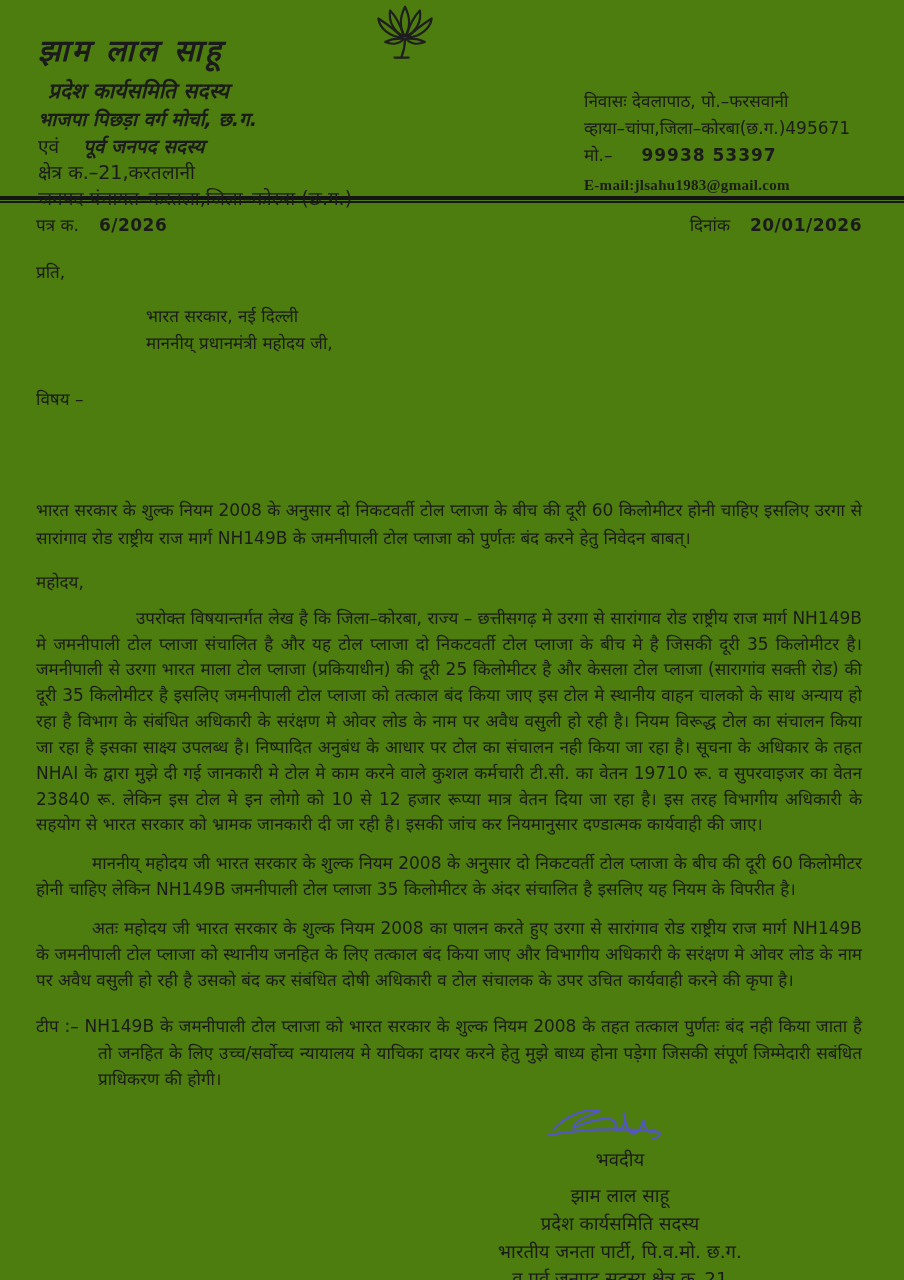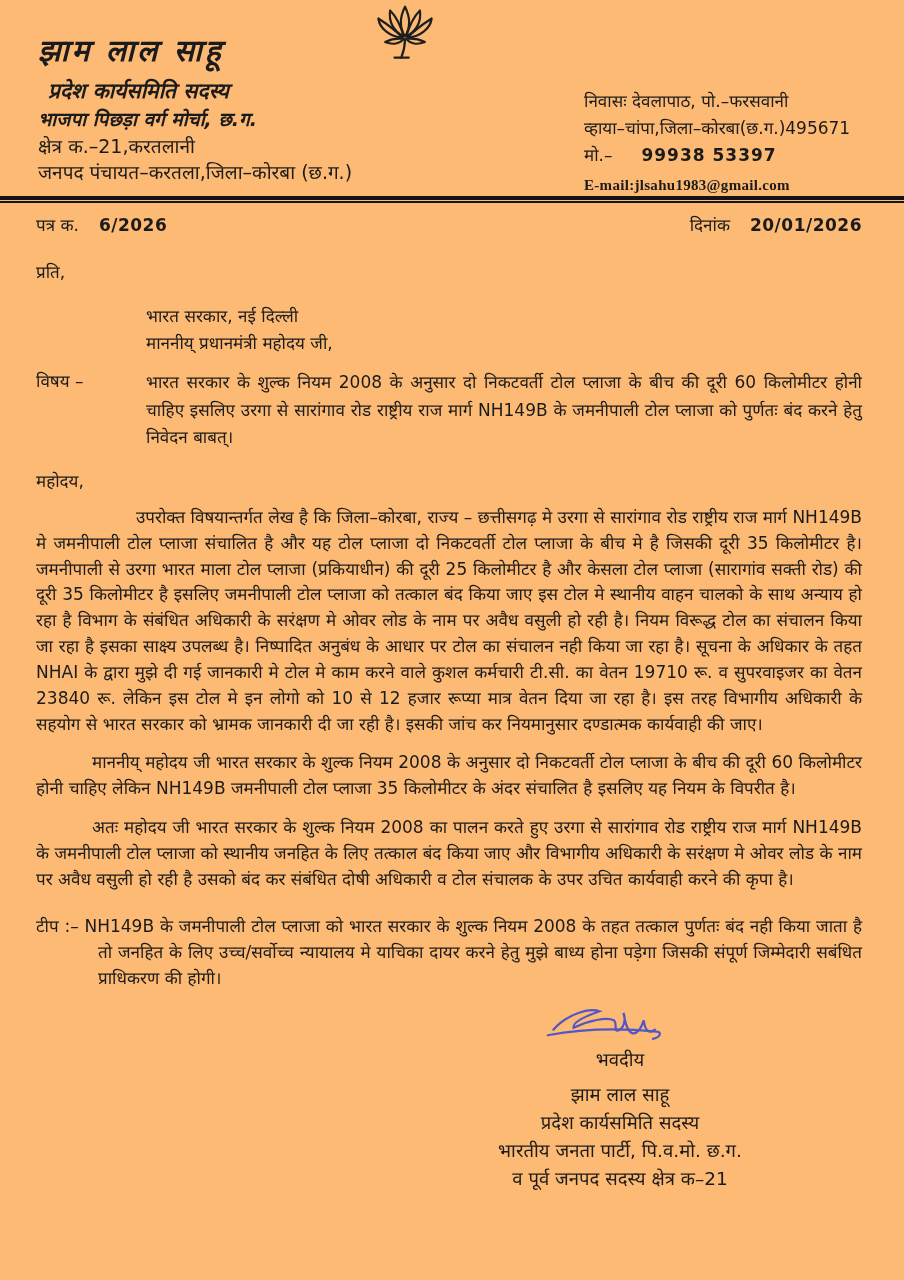--- a/index.html
+++ b/index.html
@@ -1,21 +1,21 @@
 <!DOCTYPE html>
 <html lang="hi"><head>
 <meta charset="utf-8">
 <style>
   * { margin:0; padding:0; box-sizing:border-box; }
   html,body { background:#e8e8e8; }
   .page {
     position:relative;
     width:904px; height:1280px;
     margin:0 auto;
-    background:#fdba74;
+    background:#4d7c0f;
     color:#1b1b1b;
     font-family:"DejaVu Sans", sans-serif;
     overflow:hidden;
   }
   
   .letterhead { position:absolute; top:0; left:0; width:904px; height:196px; }
   .lh-left { position:absolute; left:38px; top:30px; line-height:1.38; }
   .lh-name { font-size:30px; font-weight:bold; font-style:italic; letter-spacing:3px; margin-bottom:6px; }
   .lh-role1 { font-size:21px; font-weight:bold; font-style:italic; padding-left:10px; }
   .lh-role2 { font-size:19px; font-weight:bold; font-style:italic; }
@@ -31,21 +31,21 @@
   
   .double-rule { margin-top:196px; height:7px; border-top:4px solid #141414; border-bottom:2px solid #141414; }
   
   .content { padding:6px 42px 0 36px; font-size:17px; }
   .ref-line { display:flex; justify-content:space-between; align-items:baseline; margin-top:4px; }
   .ref-left, .ref-right { display:flex; gap:20px; align-items:baseline; }
   .ref-right { }
   .ref-num { font-weight:bold; letter-spacing:.5px; }
   .to-label { margin-top:24px; }
   .addressee { margin-left:110px; margin-top:20px; line-height:1.6; }
-  .subject-row { display:flex; margin-top:12px; }
+  .subject-row { display:flex; margin-top:30px;flex-direction:column; }
   .subject-label { flex:0 0 110px; }
   .subject-text { flex:1; text-align:justify; line-height:1.6; }
   .salutation { margin-top:18px; }
   .para { margin-top:13px; text-align:justify; line-height:1.52; }
   .indent-lg { text-indent:100px; }
   .indent-sm { text-indent:56px; }
   .note-row { margin-top:20px; text-align:justify; line-height:1.55; padding-left:62px; text-indent:-62px; }
   .note-label { display:inline; }
   
   .sig-block { margin:10px 72px 0 auto; width:340px; text-align:center; }
@@ -56,20 +56,24 @@
 </head>
 <body>
 
 <div class="page">
 
   <div class="letterhead">
     <div class="lh-left">
       <div class="lh-name">झाम लाल साहू</div>
       <div class="lh-role1">प्रदेश कार्यसमिति सदस्य</div>
       <div class="lh-role2">भाजपा पिछड़ा वर्ग मोर्चा, छ.ग.</div>
+      <div class="lh-role3">
+        <span class="plain">एवं</span>
+        <span class="fancy">पूर्व जनपद सदस्य</span>
+      </div>
       <div class="lh-area">क्षेत्र क.–21,करतलानी</div>
       <div class="lh-panchayat">जनपद पंचायत–करतला,जिला–कोरबा (छ.ग.)</div>
     </div>
 
     <div class="lh-logo">
       <svg viewBox="0 0 120 100" width="82" height="62">
         <g fill="none" stroke="#1e1e1e" stroke-width="3.5" stroke-linejoin="round" stroke-linecap="round">
           <path d="M60 6 C52 22 50 38 60 54 C70 38 68 22 60 6 Z"></path>
           <path d="M36 12 C33 30 42 46 58 54 C54 40 48 24 36 12 Z"></path>
           <path d="M84 12 C87 30 78 46 62 54 C66 40 72 24 84 12 Z"></path>

